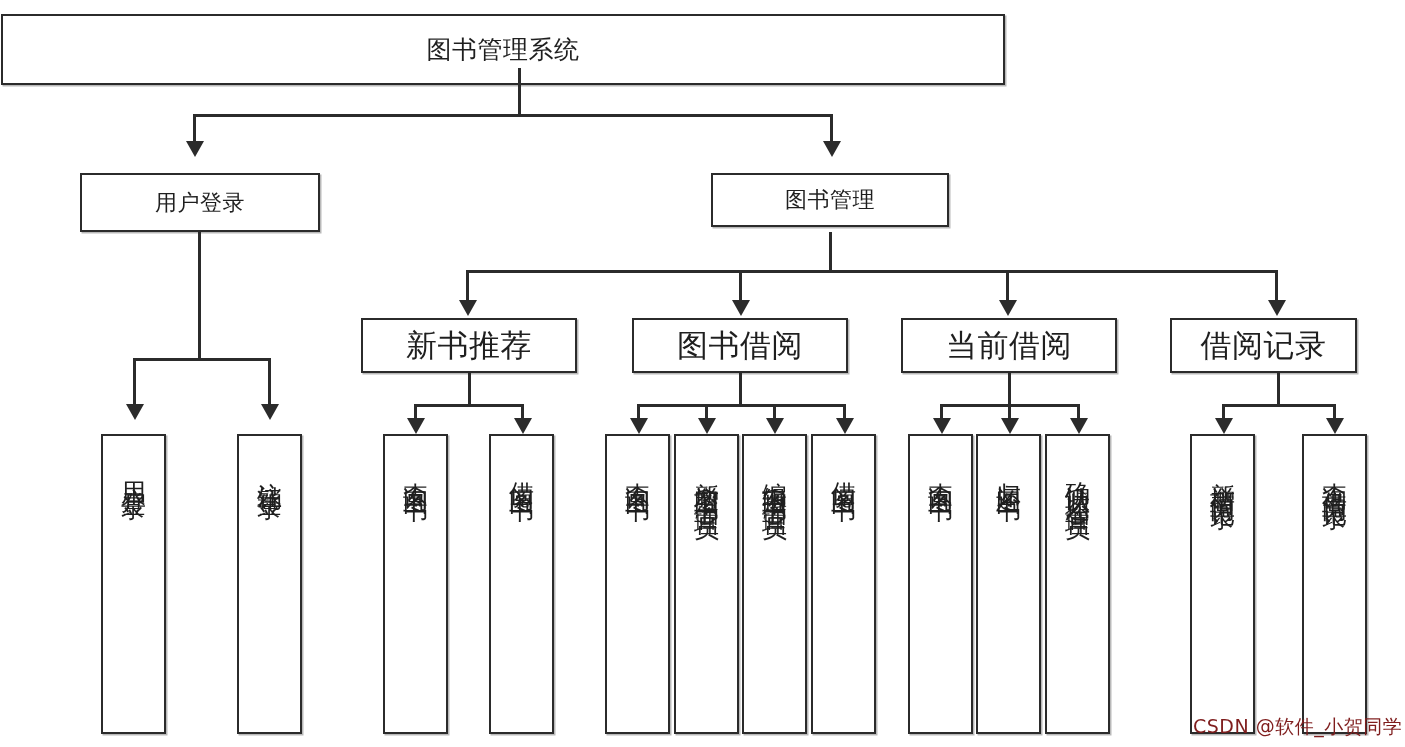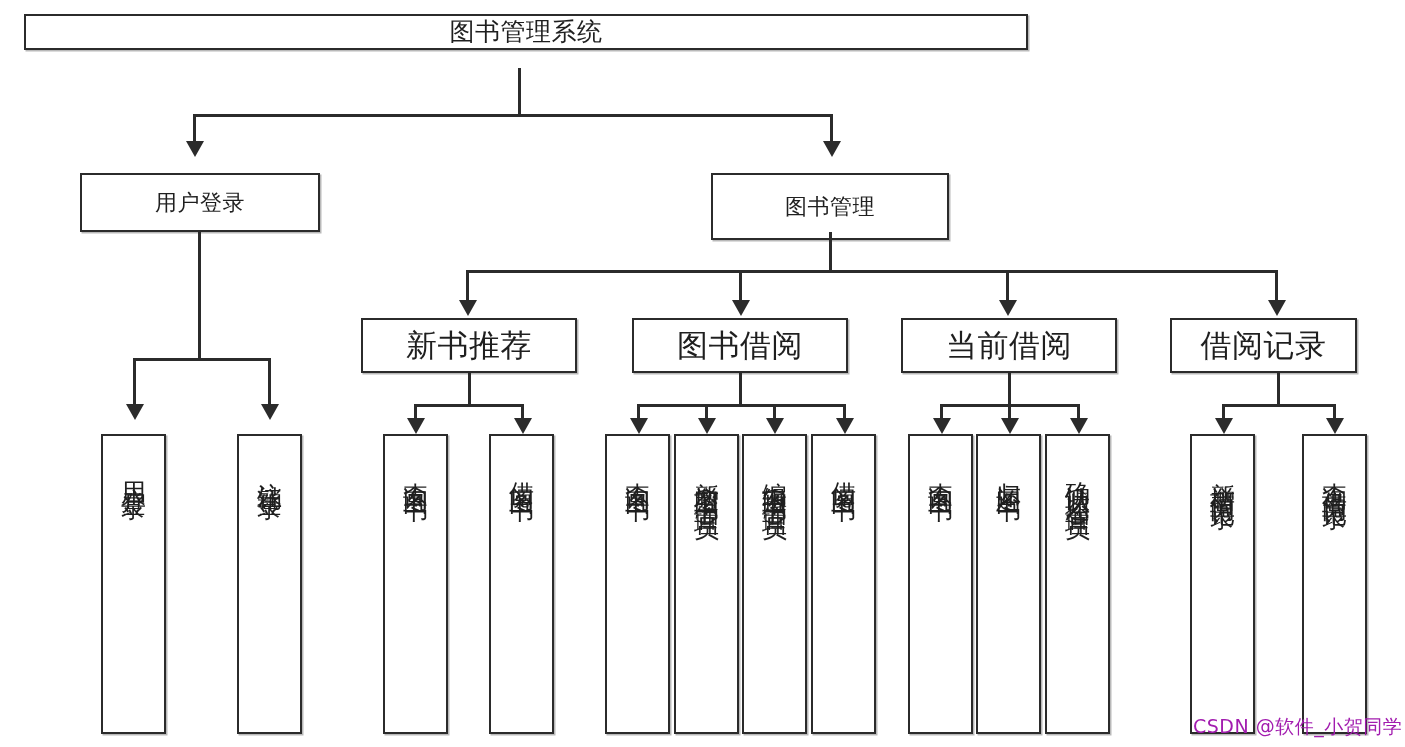--- a/index.html
+++ b/index.html
@@ -67,48 +67,48 @@
     width:0;height:0;
     border-left:9px solid transparent;
     border-right:9px solid transparent;
     border-top:16px solid #2b2b2b;
   }
 
   
   #watermark{
     position:absolute;
     font-size:19px;
-    color:#a21caf;
+    color:#7f1d1d;
     white-space:nowrap;
     letter-spacing:0.5px;
     pointer-events:none;
   }
 </style>
 </head>
 <body>
 
 <div id="stage">
 
-  <div class="node root h" style="left:24px;top:14px;width:1004px;height:36px;font-family:Liberation Serif, serif;">
+  <div class="node root h" style="left:1px;top:14px;width:1004px;height:71px;font-family:Liberation Serif, serif;">
     <span class="label">图书管理系统</span>
   </div>
 
   <div class="edge v" style="left:518px;top:68px;width:3px;height:48px;"></div>
 
   <div class="edge h" style="left:193px;top:114px;width:640px;height:3px;"></div>
 
   <div class="edge v" style="left:193px;top:114px;width:3px;height:30px;"></div>
   <div class="arrow" style="left:186px;top:141px;"></div>
   <div class="edge v" style="left:830px;top:114px;width:3px;height:30px;"></div>
   <div class="arrow" style="left:823px;top:141px;"></div>
 
   <div class="node mid h" style="left:80px;top:173px;width:240px;height:59px;">
     <span class="label">用户登录</span>
   </div>
-  <div class="node mid h" style="left:711px;top:173px;width:238px;height:67px;">
+  <div class="node mid h" style="left:711px;top:173px;width:238px;height:54px;">
     <span class="label">图书管理</span>
   </div>
 
   <div class="edge v" style="left:198px;top:232px;width:3px;height:128px;"></div>
   <div class="edge h" style="left:133px;top:358px;width:138px;height:3px;"></div>
   <div class="edge v" style="left:133px;top:358px;width:3px;height:49px;"></div>
   <div class="arrow" style="left:126px;top:404px;"></div>
   <div class="edge v" style="left:268px;top:358px;width:3px;height:49px;"></div>
   <div class="arrow" style="left:261px;top:404px;"></div>
 

